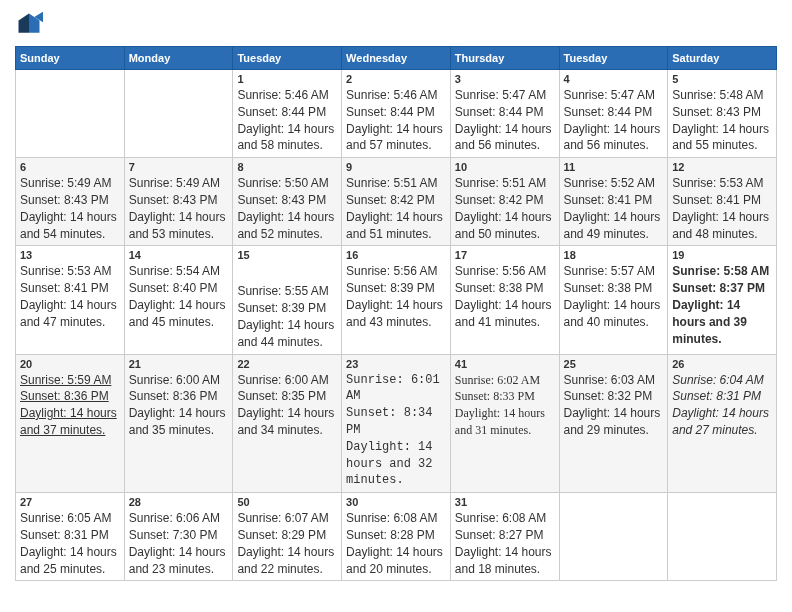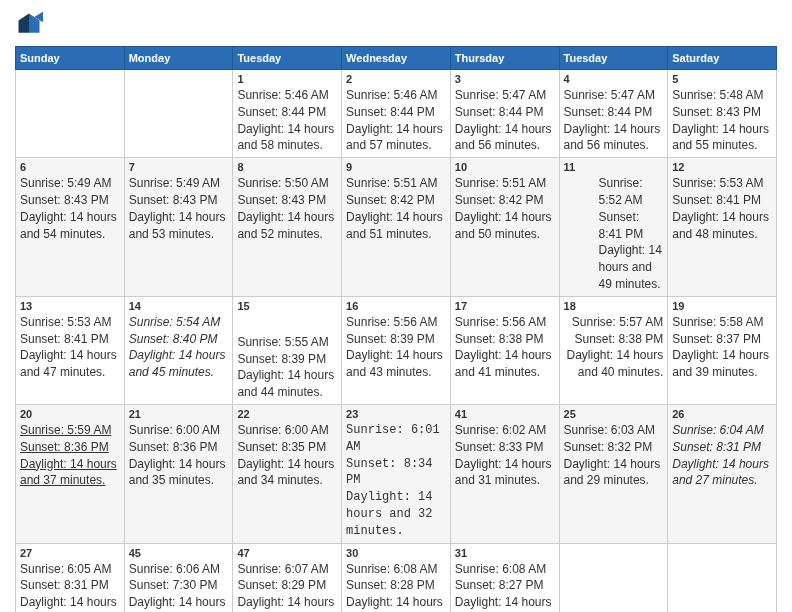--- a/index.html
+++ b/index.html
@@ -184,41 +184,41 @@
 Daylight: 14 hours and 51 minutes.</div>
           </td>
           <td>
             <div class="day-num">10</div>
             <div class="day-info" style="white-space: pre-line;">Sunrise: 5:51 AM
 Sunset: 8:42 PM
 Daylight: 14 hours and 50 minutes.</div>
           </td>
           <td>
             <div class="day-num">11</div>
-            <div class="day-info" style="white-space: pre-line; margin-left: 35px;">Sunrise: 5:52 AM
+            <div class="day-info" style="white-space: pre-line;">Sunrise: 5:52 AM
 Sunset: 8:41 PM
 Daylight: 14 hours and 49 minutes.</div>
           </td>
           <td>
             <div class="day-num">12</div>
             <div class="day-info" style="white-space: pre-line;">Sunrise: 5:53 AM
 Sunset: 8:41 PM
 Daylight: 14 hours and 48 minutes.</div>
           </td>
         </tr>
         <tr>
           <td>
             <div class="day-num">13</div>
             <div class="day-info" style="white-space: pre-line;">Sunrise: 5:53 AM
 Sunset: 8:41 PM
 Daylight: 14 hours and 47 minutes.</div>
           </td>
           <td>
             <div class="day-num">14</div>
-            <div class="day-info" style="white-space: pre-line; font-style: italic;">Sunrise: 5:54 AM
+            <div class="day-info" style="white-space: pre-line;">Sunrise: 5:54 AM
 Sunset: 8:40 PM
 Daylight: 14 hours and 45 minutes.</div>
           </td>
           <td>
             <div class="day-num">15</div>
             <div class="day-info" style="white-space: pre-line; margin-top: 22px;">Sunrise: 5:55 AM
 Sunset: 8:39 PM
 Daylight: 14 hours and 44 minutes.</div>
           </td>
           <td>
@@ -228,27 +228,27 @@
 Daylight: 14 hours and 43 minutes.</div>
           </td>
           <td>
             <div class="day-num">17</div>
             <div class="day-info" style="white-space: pre-line;">Sunrise: 5:56 AM
 Sunset: 8:38 PM
 Daylight: 14 hours and 41 minutes.</div>
           </td>
           <td>
             <div class="day-num">18</div>
-            <div class="day-info" style="white-space: pre-line; text-align: right;">Sunrise: 5:57 AM
+            <div class="day-info" style="white-space: pre-line;">Sunrise: 5:57 AM
 Sunset: 8:38 PM
 Daylight: 14 hours and 40 minutes.</div>
           </td>
           <td>
             <div class="day-num">19</div>
-            <div class="day-info" style="white-space: pre-line;">Sunrise: 5:58 AM
+            <div class="day-info" style="white-space: pre-line; font-weight: bold;">Sunrise: 5:58 AM
 Sunset: 8:37 PM
 Daylight: 14 hours and 39 minutes.</div>
           </td>
         </tr>
         <tr>
           <td>
             <div class="day-num">20</div>
             <div class="day-info" style="white-space: pre-line; text-decoration: underline;">Sunrise: 5:59 AM
 Sunset: 8:36 PM
 Daylight: 14 hours and 37 minutes.</div>
@@ -266,21 +266,21 @@
 Daylight: 14 hours and 34 minutes.</div>
           </td>
           <td>
             <div class="day-num">23</div>
             <div class="day-info" style="white-space: pre-line; font-family: Liberation Mono, monospace;">Sunrise: 6:01 AM
 Sunset: 8:34 PM
 Daylight: 14 hours and 32 minutes.</div>
           </td>
           <td>
             <div class="day-num">41</div>
-            <div class="day-info" style="white-space: pre-line;">Sunrise: 6:02 AM
+            <div class="day-info" style="white-space: pre-line; font-family: Liberation Serif, serif;">Sunrise: 6:02 AM
 Sunset: 8:33 PM
 Daylight: 14 hours and 31 minutes.</div>
           </td>
           <td>
             <div class="day-num">25</div>
             <div class="day-info" style="white-space: pre-line;">Sunrise: 6:03 AM
 Sunset: 8:32 PM
 Daylight: 14 hours and 29 minutes.</div>
           </td>
           <td>
@@ -291,27 +291,27 @@
           </td>
         </tr>
         <tr>
           <td>
             <div class="day-num">27</div>
             <div class="day-info" style="white-space: pre-line;">Sunrise: 6:05 AM
 Sunset: 8:31 PM
 Daylight: 14 hours and 25 minutes.</div>
           </td>
           <td>
-            <div class="day-num">45</div>
+            <div class="day-num">28</div>
             <div class="day-info" style="white-space: pre-line;">Sunrise: 6:06 AM
 Sunset: 7:30 PM
 Daylight: 14 hours and 23 minutes.</div>
           </td>
           <td>
-            <div class="day-num">47</div>
+            <div class="day-num">50</div>
             <div class="day-info" style="white-space: pre-line;">Sunrise: 6:07 AM
 Sunset: 8:29 PM
 Daylight: 14 hours and 22 minutes.</div>
           </td>
           <td>
             <div class="day-num">30</div>
             <div class="day-info" style="white-space: pre-line;">Sunrise: 6:08 AM
 Sunset: 8:28 PM
 Daylight: 14 hours and 20 minutes.</div>
           </td>

